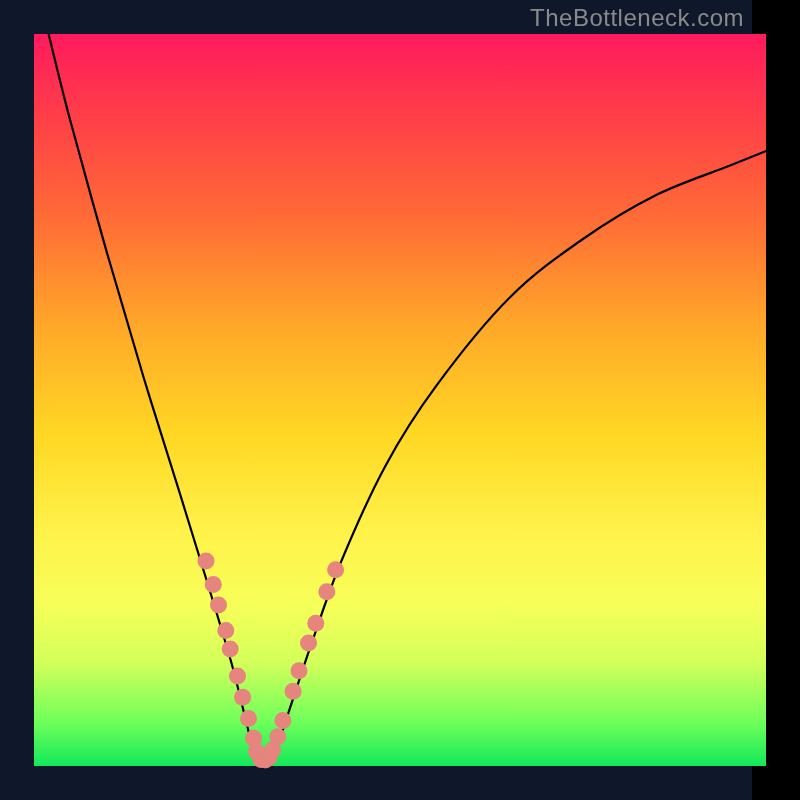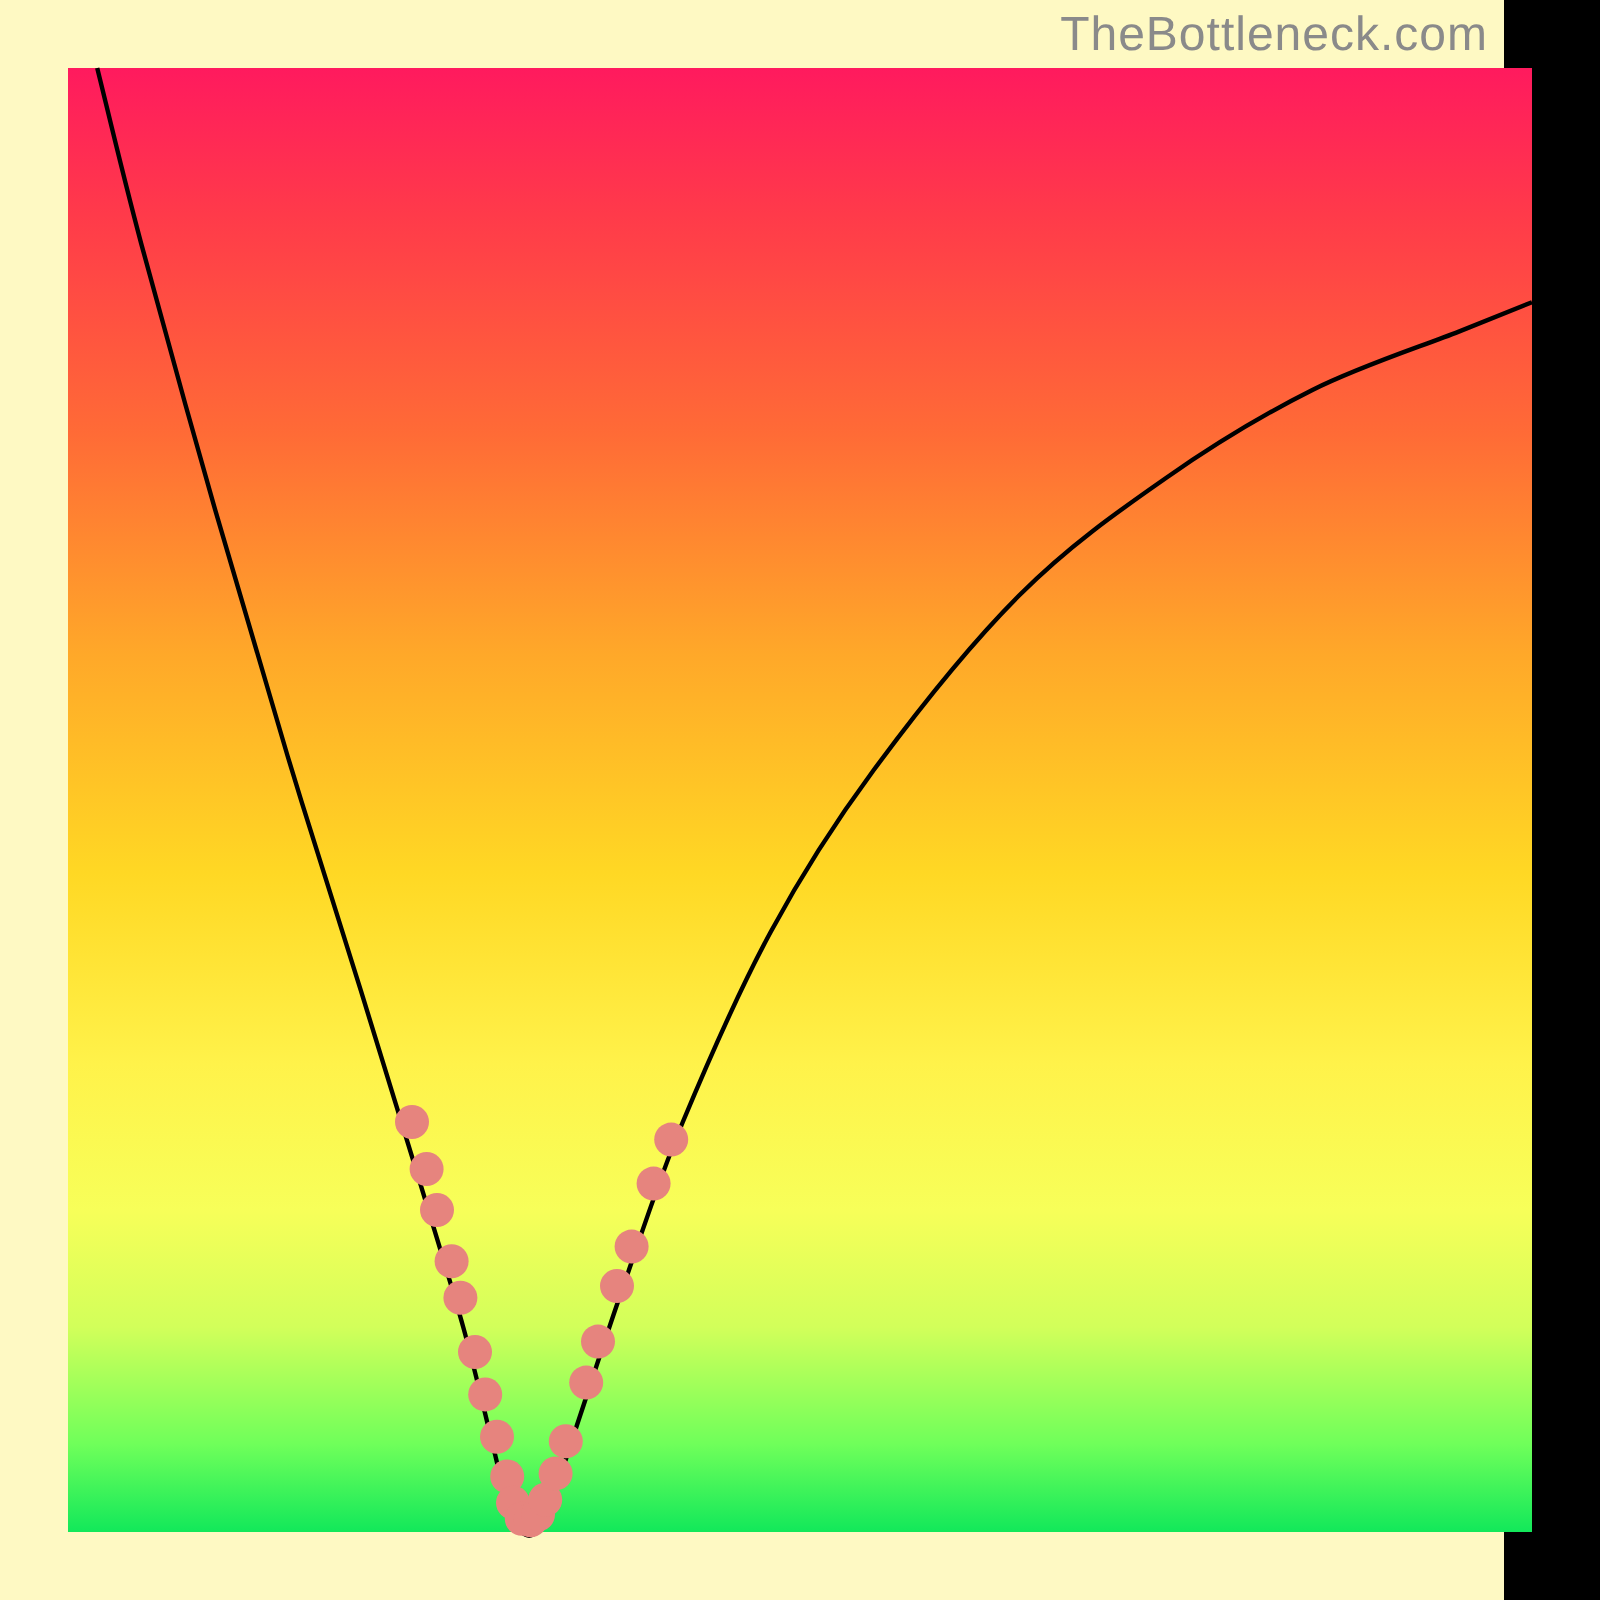--- a/index.html
+++ b/index.html
@@ -8,21 +8,21 @@
     width: 800px;
     height: 800px;
     overflow: hidden;
     background: #000;
     font-family: Arial, Helvetica, sans-serif;
   }
   .frame {
     position: relative;
     width: 752px;
     height: 800px;
-    background: #fef9c3;
+    background: #0f172a;
   }
   .watermark {
     position: absolute;
     top: 4px;
     right: 8px;
     color: #8a8a8a;
     font-size: 24px;
     font-weight: 500;
     letter-spacing: 0.5px;
     z-index: 10;

